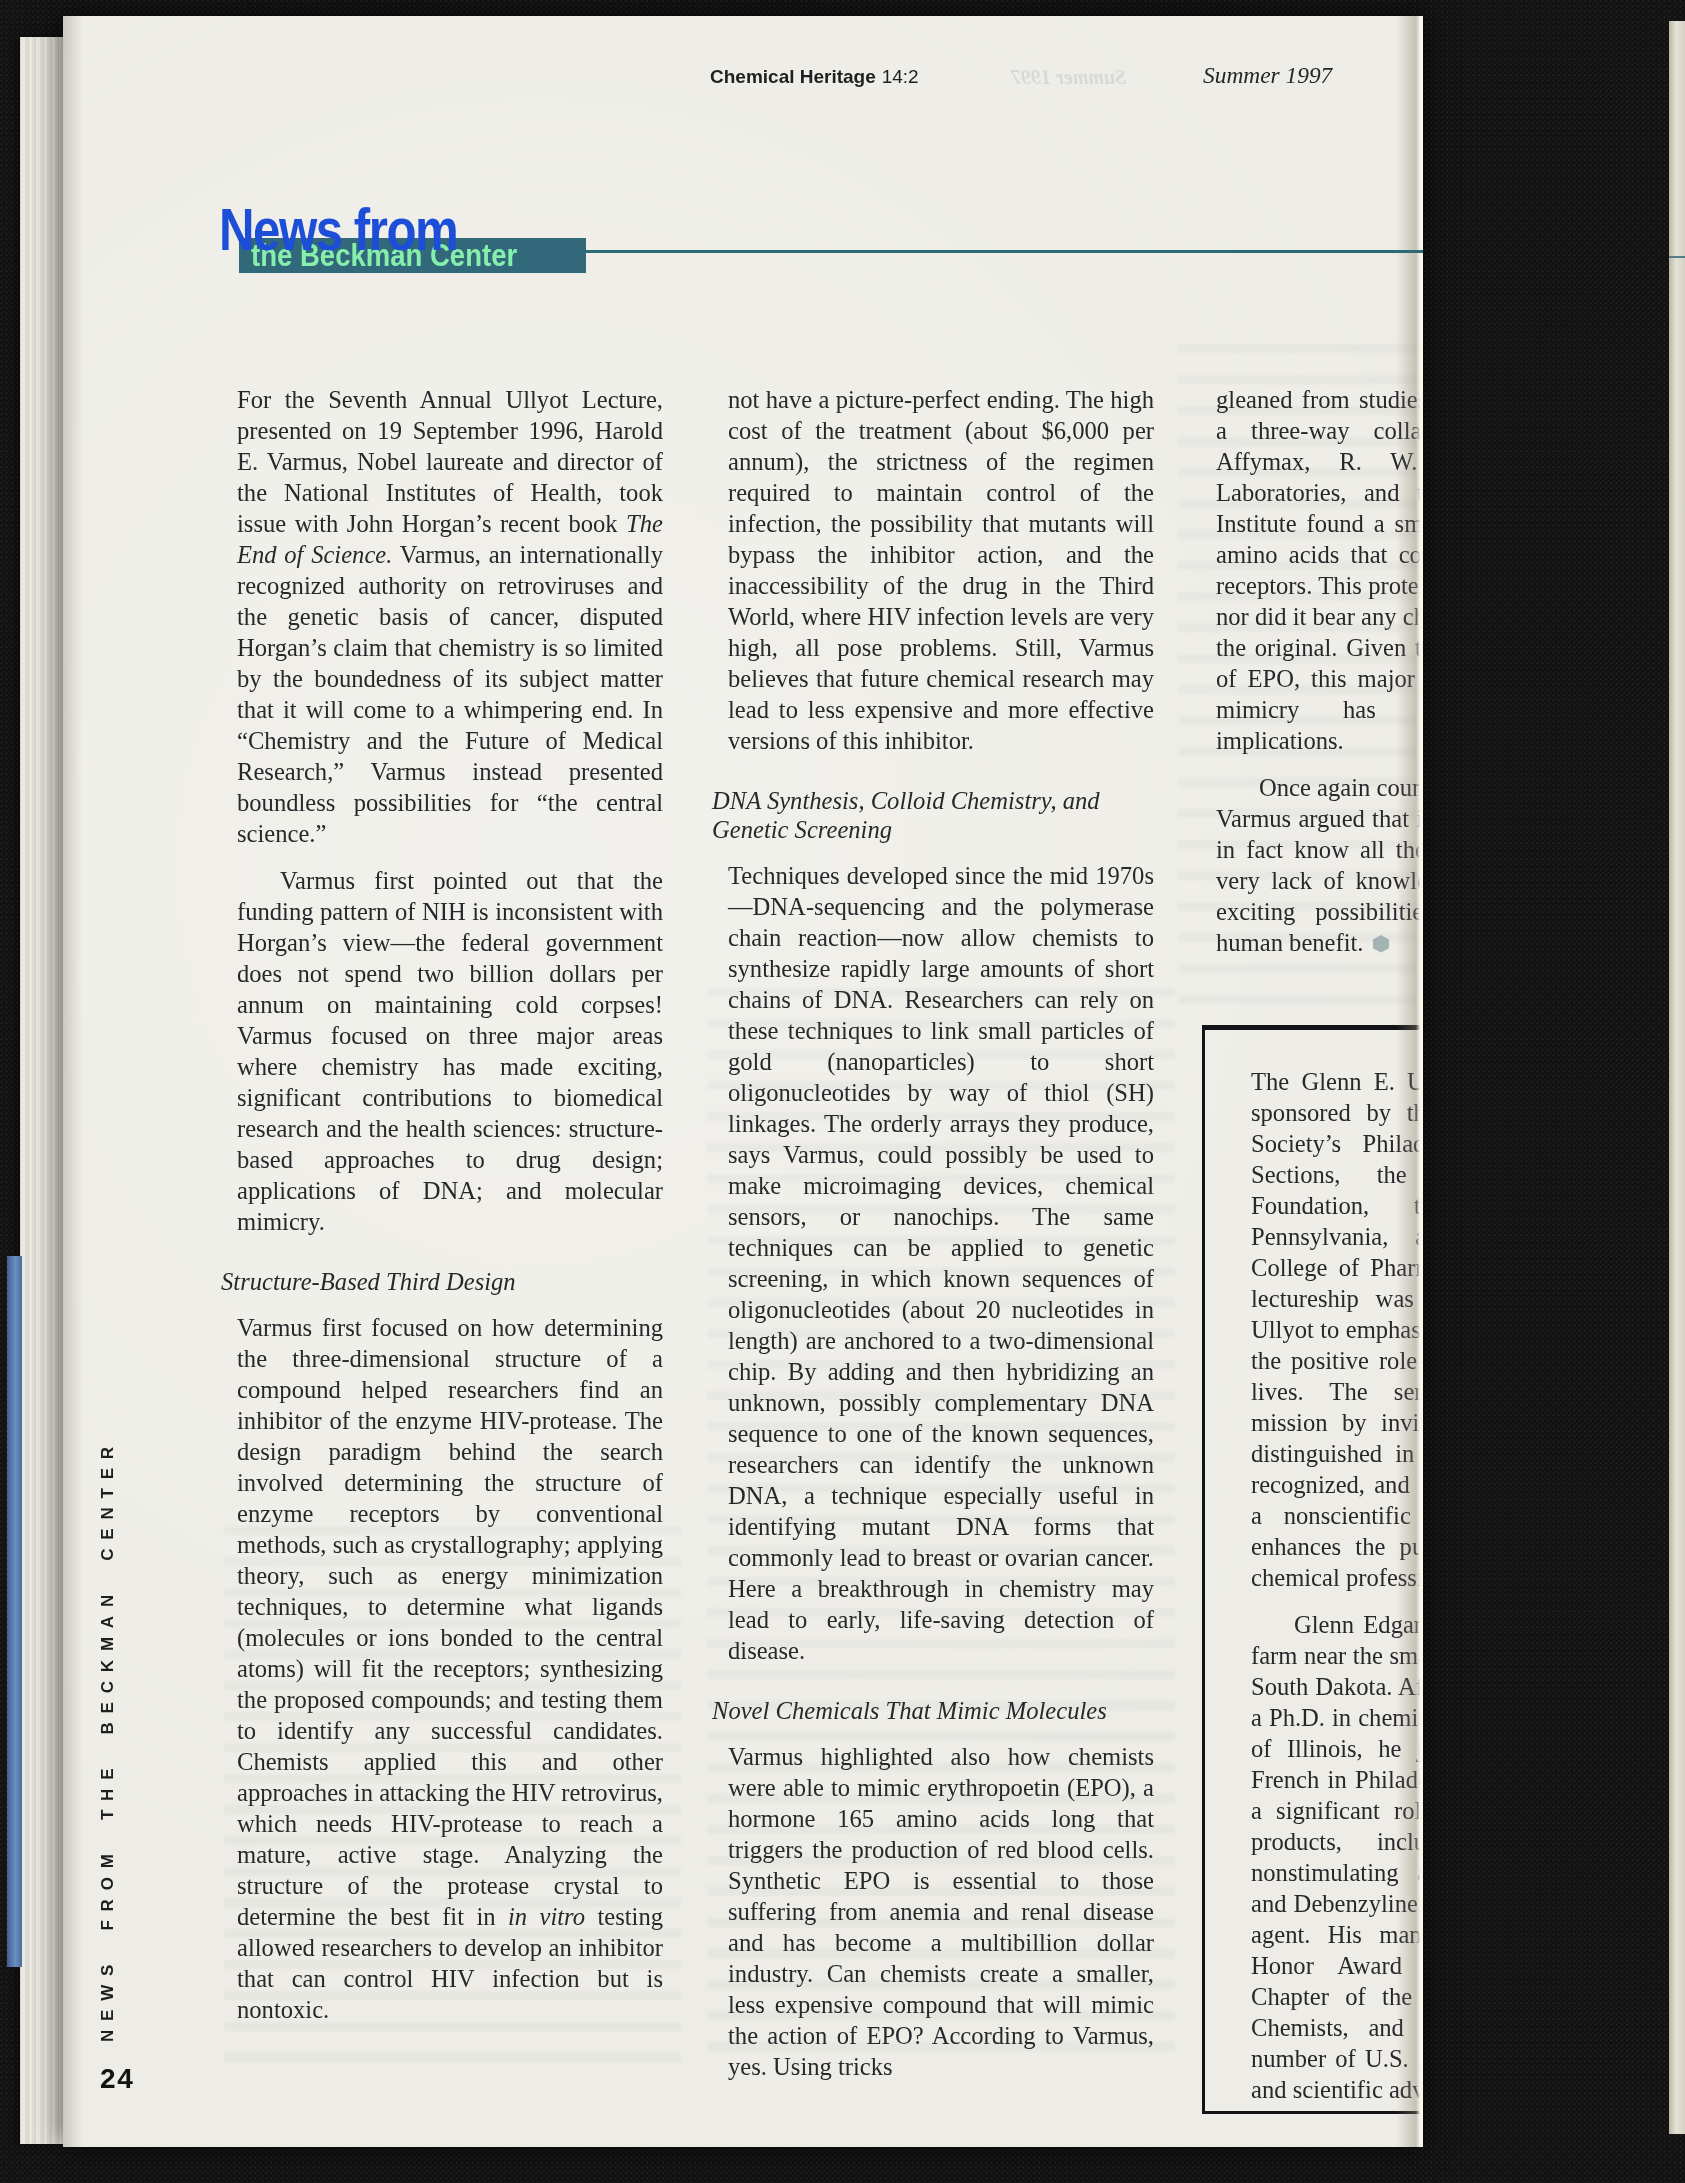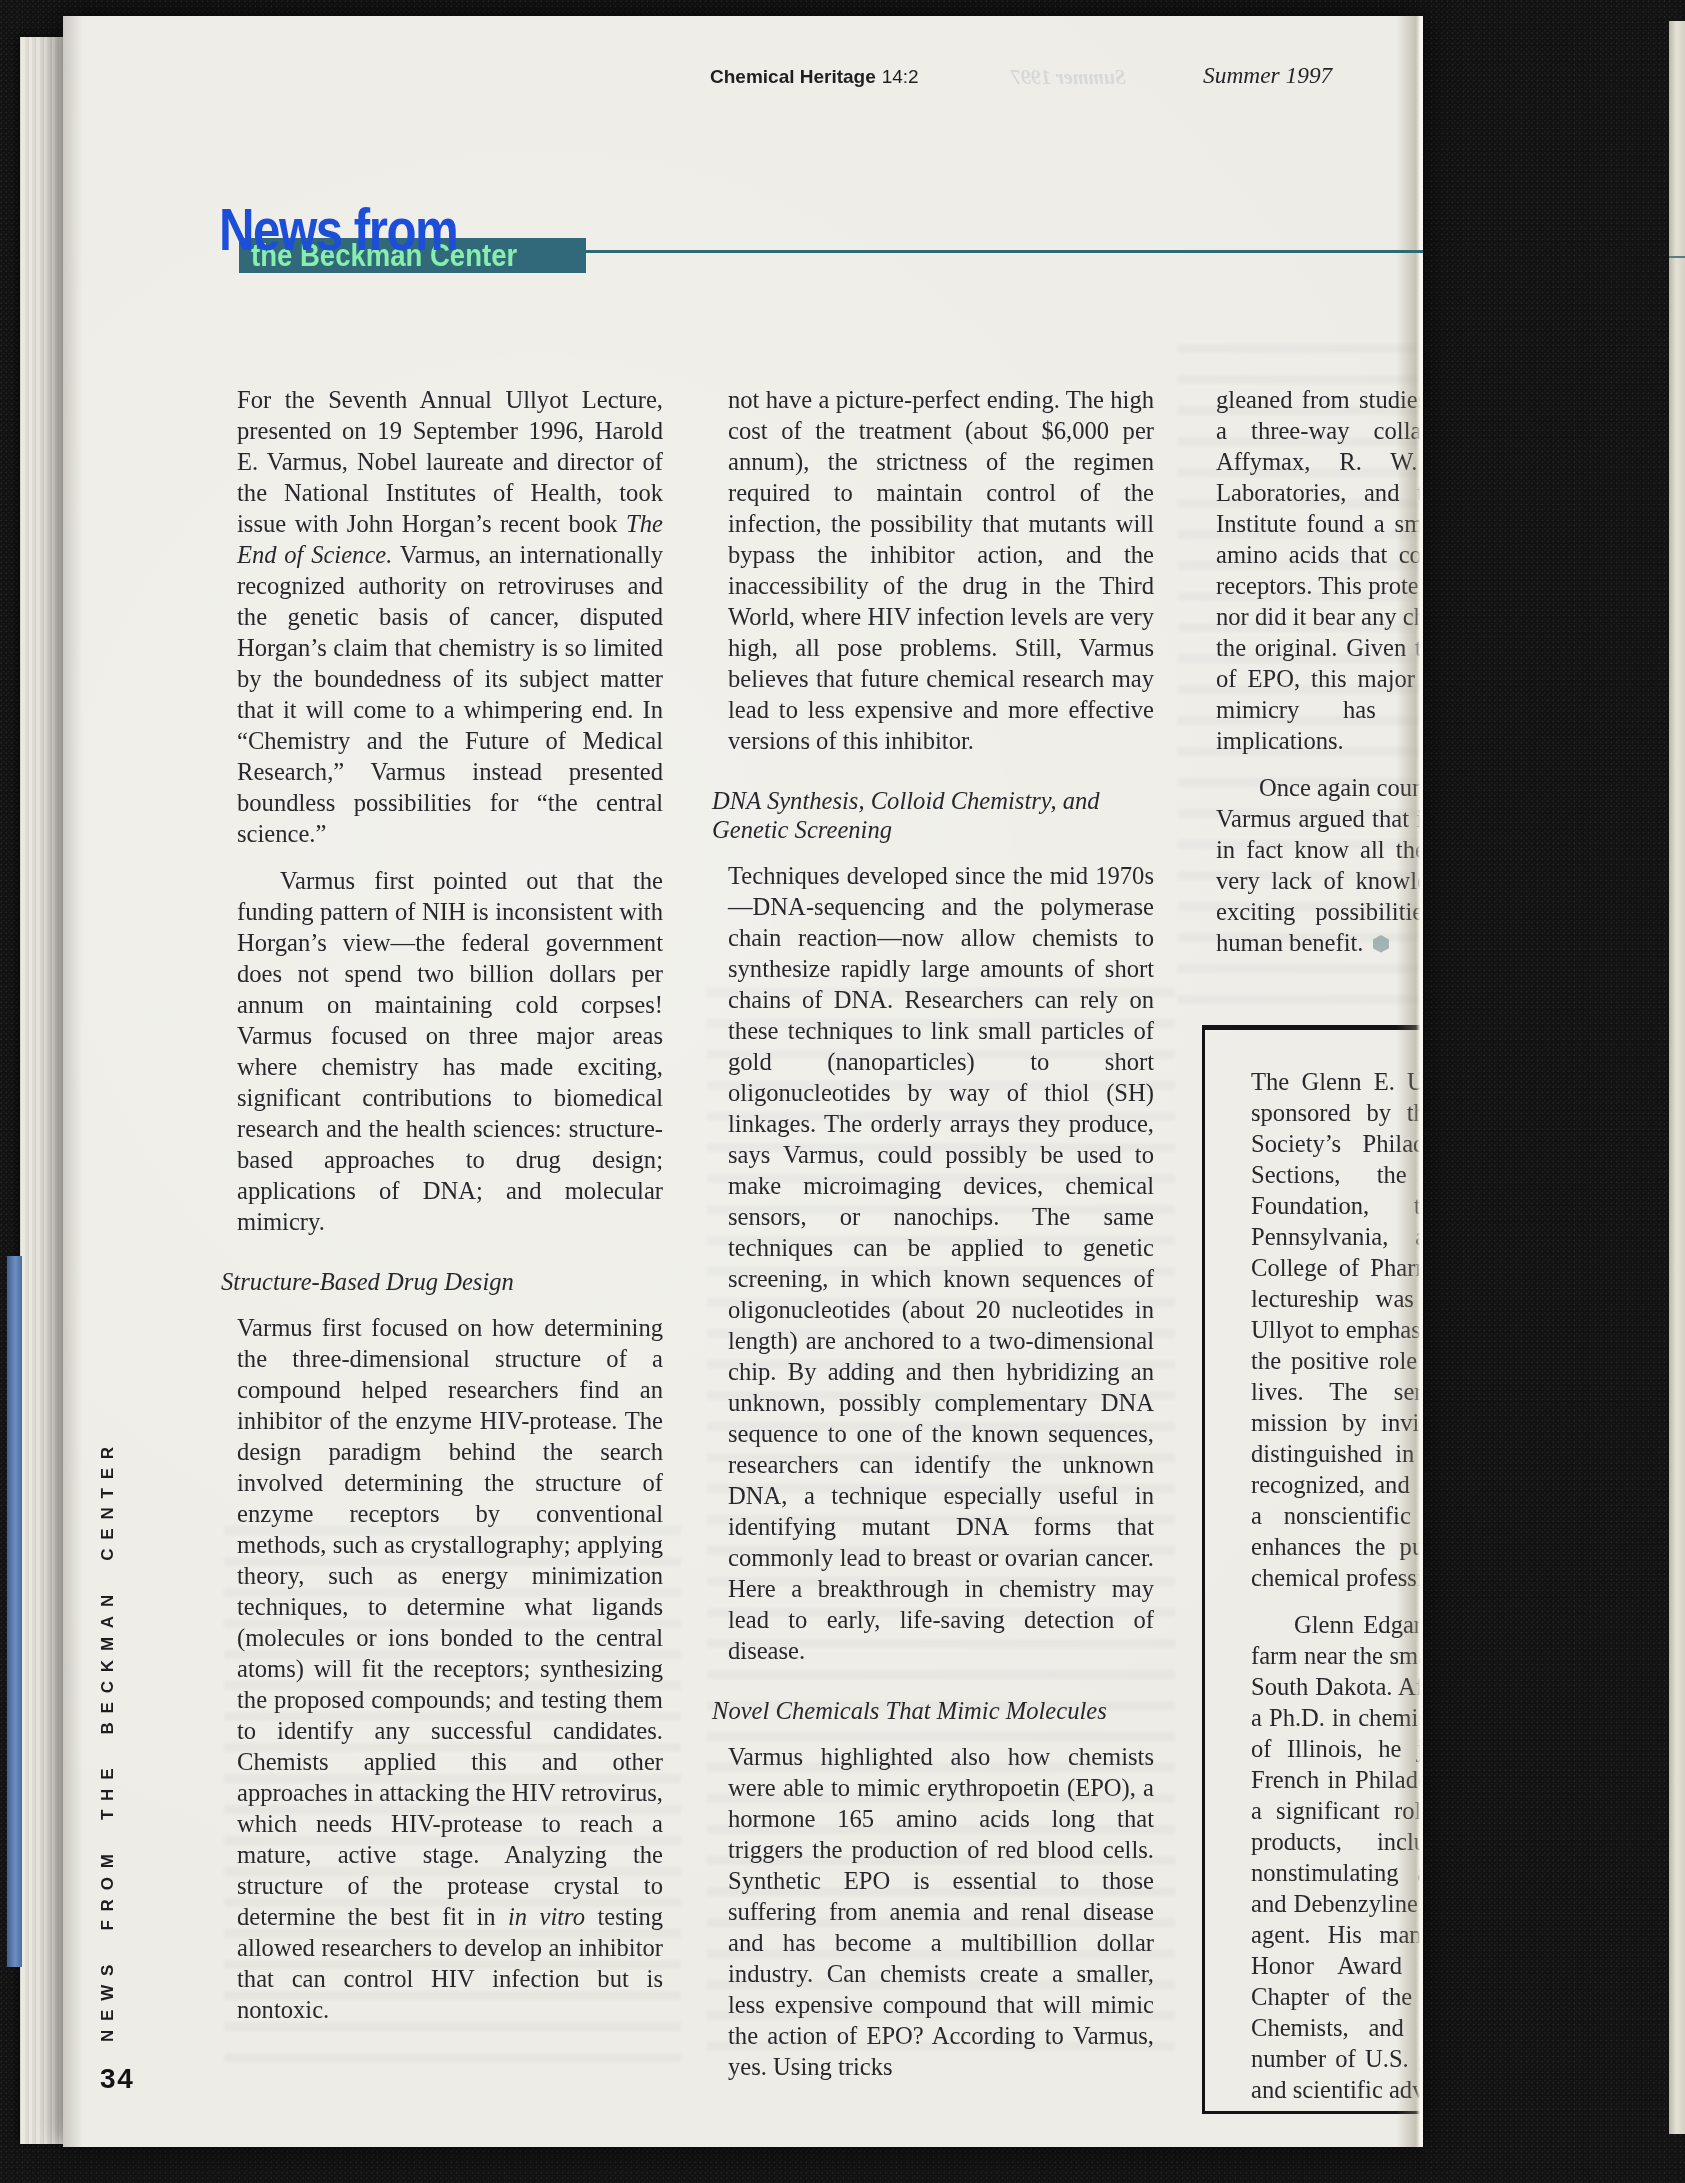--- a/index.html
+++ b/index.html
@@ -102,42 +102,42 @@
 
 
     <div class="bleed" style="left:1115px;top:328px;width:468px;height:661px;"></div>
     <div class="bleed" style="left:644px;top:972px;width:468px;height:1083px;"></div>
     <div class="bleed" style="left:161px;top:1510px;width:457px;height:550px;"></div>
     <div class="bleed" style="left:1358px;top:1030px;width:234px;height:995px;opacity:.4;"></div>
 
     <div class="col col-1">
         <div class="col-p"><span>For the Seventh Annual Ullyot Lecture, presented on 19 September 1996, Harold E. Varmus, Nobel laureate and director of the National Institutes of Health, took issue with John Horgan’s recent book </span><span class="it">The End of Science.</span><span> Varmus, an internationally recognized authority on retroviruses and the genetic basis of cancer, disputed Horgan’s claim that chemistry is so limited by the boundedness of its subject matter that it will come to a whimpering end. In “Chemistry and the Future of Medical Research,” Varmus instead presented boundless possibilities for “the central science.”</span></div>
         <div class="col-p indent"><span>Varmus first pointed out that the funding pattern of NIH is inconsistent with Horgan’s view—the federal government does not spend two billion dollars per annum on maintaining cold corpses! Varmus focused on three major areas where chemistry has made exciting, significant contributions to biomedical research and the health sciences: structure-based approaches to drug design; applications of DNA; and molecular mimicry.</span></div>
-        <div class="col-h"><span>Structure-Based Drug Design</span></div>
+        <div class="col-h"><span>Structure-Based Third Design</span></div>
         <div class="col-p"><span>Varmus first focused on how determining the three-dimensional structure of a compound helped researchers find an inhibitor of the enzyme HIV-protease. The design paradigm behind the search involved determining the structure of enzyme receptors by conventional methods, such as crystallography; applying theory, such as energy minimization techniques, to determine what ligands (molecules or ions bonded to the central atoms) will fit the receptors; synthesizing the proposed compounds; and testing them to identify any successful candidates. Chemists applied this and other approaches in attacking the HIV retrovirus, which needs HIV-protease to reach a mature, active stage. Analyzing the structure of the protease crystal to determine the best fit in </span><span class="it">in vitro</span><span> testing allowed researchers to develop an inhibitor that can control HIV infection but is nontoxic.</span></div>
       </div>
     <div class="col col-2">
         <div class="col-p"><span>not have a picture-perfect ending. The high cost of the treatment (about $6,000 per annum), the strictness of the regimen required to maintain control of the infection, the possibility that mutants will bypass the inhibitor action, and the inaccessibility of the drug in the Third World, where HIV infection levels are very high, all pose problems. Still, Varmus believes that future chemical research may lead to less expensive and more effective versions of this inhibitor.</span></div>
         <div class="col-h"><span>DNA Synthesis, Colloid Chemistry, and Genetic Screening</span></div>
         <div class="col-p"><span>Techniques developed since the mid 1970s—DNA-sequencing and the polymerase chain reaction—now allow chemists to synthesize rapidly large amounts of short chains of DNA. Researchers can rely on these techniques to link small particles of gold (nanoparticles) to short oligonucleotides by way of thiol (SH) linkages. The orderly arrays they produce, says Varmus, could possibly be used to make microimaging devices, chemical sensors, or nanochips. The same techniques can be applied to genetic screening, in which known sequences of oligonucleotides (about 20 nucleotides in length) are anchored to a two-dimensional chip. By adding and then hybridizing an unknown, possibly complementary DNA sequence to one of the known sequences, researchers can identify the unknown DNA, a technique especially useful in identifying mutant DNA forms that commonly lead to breast or ovarian cancer. Here a breakthrough in chemistry may lead to early, life-saving detection of disease.</span></div>
         <div class="col-h"><span>Novel Chemicals That Mimic Molecules</span></div>
         <div class="col-p"><span>Varmus highlighted also how chemists were able to mimic erythropoetin (EPO), a hormone 165 amino acids long that triggers the production of red blood cells. Synthetic EPO is essential to those suffering from anemia and renal disease and has become a multibillion dollar industry. Can chemists create a smaller, less expensive compound that will mimic the action of EPO? According to Varmus, yes. Using tricks</span></div>
       </div>
     <div class="col col-3">
         <div class="col-p"><span>gleaned from studies in bacterial genetics, a three-way collaborative team from Affymax, R. W. Johnson Research Laboratories, and the Scripps Research Institute found a small protein of only 20 amino acids that could bind to the EPO-receptors. This protein was not an inhibitor, nor did it bear any chemical resemblance to the original. Given the current dollar sales of EPO, this major advance in molecular mimicry has enormous financial implications.</span></div>
         <div class="col-p indent"><span>Once again countering Horgan’s thesis, Varmus argued that in chemistry we do not in fact know all the basic rules. But this very lack of knowledge leads to endless, exciting possibilities ripe for potential human benefit.</span><span class="endmark"></span></div>
       </div>
 
     <div class="infobox">
         <div class="col-p"><span>The Glenn E. Ullyot Lecture Series is sponsored by the American Chemical Society’s Philadelphia and Delaware Sections, the Chemical Heritage Foundation, the University of Pennsylvania, and the Philadelphia College of Pharmacy and Science. The lectureship was established by Glenn Ullyot to emphasize to the general public the positive role chemistry plays in our lives. The series accomplishes its mission by inviting lecturers who are distinguished in their fields, nationally recognized, and able to communicate to a nonscientific audience; it thereby enhances the public perception of the chemical profession.</span></div>
         <div class="col-p indent"><span>Glenn Edgar Ullyot began life on a farm near the small town of Garden City, South Dakota. After earning an M.S. and a Ph.D. in chemistry from the University of Illinois, he joined SmithKline and French in Philadelphia, where he played a significant role in developing many products, including Benzidrex, a nonstimulating analog of Benzedrine, and Debenzyline, an adrenergic blocking agent. His many awards include the Honor Award of the Pennsylvania Chapter of the American Institute of Chemists, and he has served on a number of U.S. government committees and scientific advisory boards.</span></div>
       </div>
 
     <div class="vlabel">NEWS FROM THE BECKMAN CENTER</div>
-    <div class="pagenum">34</div>
+    <div class="pagenum">24</div>
 
     <div class="edge-left"></div>
     <div class="edge-right"></div>
   </div>
 
   <div class="rule-strip-seg"></div>
 </div>
 
 
 </body></html>

